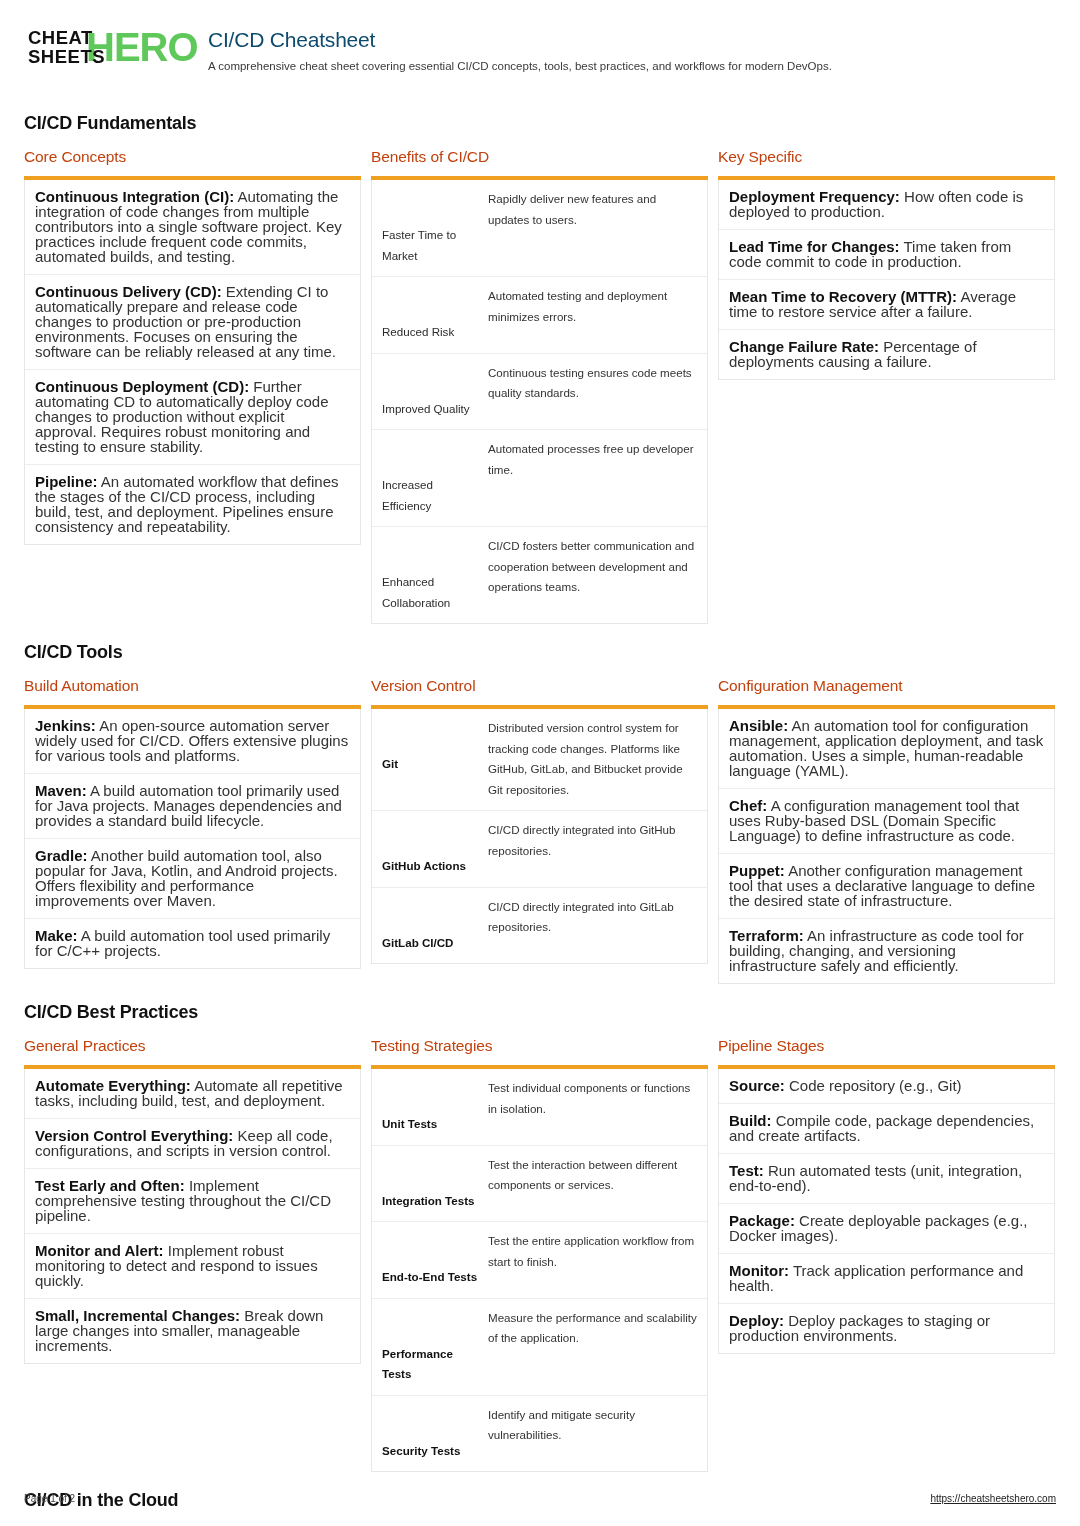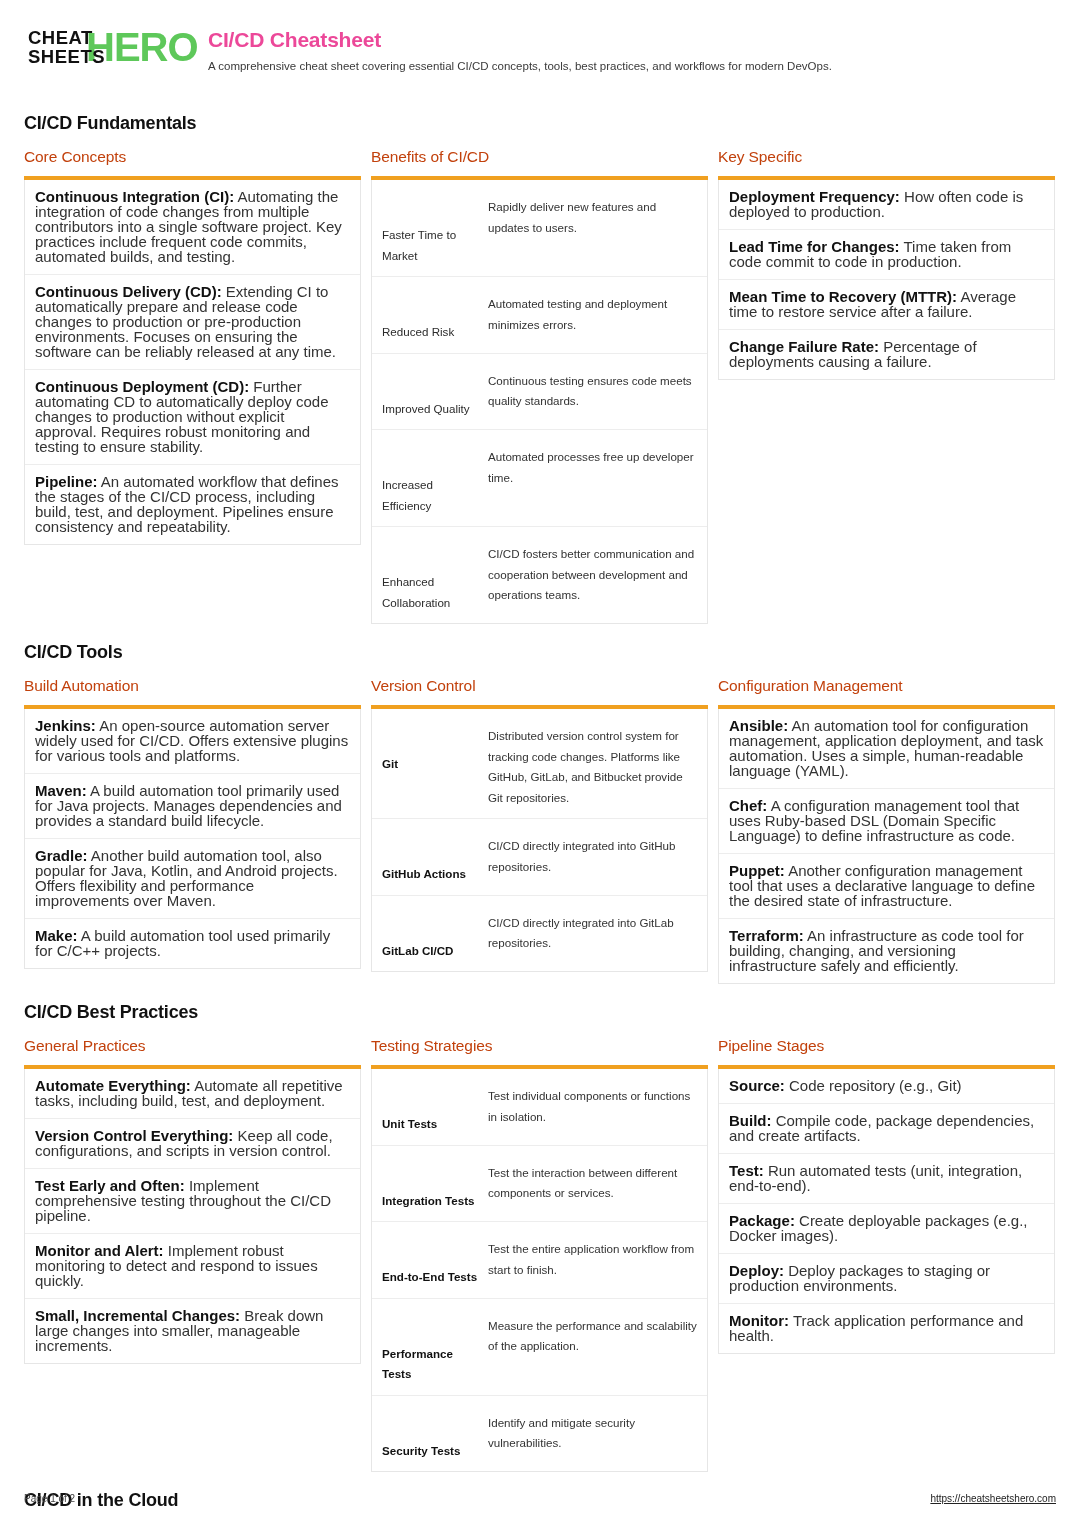--- a/index.html
+++ b/index.html
@@ -49,23 +49,23 @@
     font-weight: 700;
     font-size: 40px;
     line-height: 46px;
     letter-spacing: -1px;
     color: #5ec85a;
     z-index: 1;
   }
   .header-text { padding-left: 26px; padding-top: 2px; }
   .doc-title {
     font-size: 21px;
-    font-weight: 700;
+    font-weight: 400;
     letter-spacing: -0.2px;
-    color: #ec4899;
+    color: #0c4a6e;
     margin-bottom: 7px;
   }
   .doc-subtitle {
     font-size: 11.5px;
     color: #3a3a3a;
     line-height: 15px;
   }
 
   
   .section-title {
@@ -120,21 +120,21 @@
     line-height: 20.5px;
   }
   .tbl-row:last-child { border-bottom: none; }
   .tbl-key {
     flex: 0 0 106px;
     padding-right: 8px;
     color: #2b2b2b;
     margin-top: 36px;
   }
   .tbl-key.bold { font-weight: 700; color: #111111; }
-  .tbl-val { flex: 1; color: #333333; margin-top: 8px; }
+  .tbl-val { flex: 1; color: #333333; }
 
   
   .footer {
     position: absolute;
     left: 24px;
     right: 24px;
     bottom: 22px;
     display: flex;
     justify-content: space-between;
     align-items: center;
@@ -297,22 +297,22 @@
           </div>
         </div>
         <div class="card">
           <div class="card-title">Pipeline Stages</div>
           <div class="accent-bar"></div>
           <div class="card-body">
             <div class="def-row"><b>Source:</b><span> Code repository (e.g., Git)</span></div>
             <div class="def-row"><b>Build:</b><span> Compile code, package dependencies, and create artifacts.</span></div>
             <div class="def-row"><b>Test:</b><span> Run automated tests (unit, integration, end-to-end).</span></div>
             <div class="def-row"><b>Package:</b><span> Create deployable packages (e.g., Docker images).</span></div>
+            <div class="def-row"><b>Monitor:</b><span> Track application performance and health.</span></div>
             <div class="def-row"><b>Deploy:</b><span> Deploy packages to staging or production environments.</span></div>
-            <div class="def-row"><b>Monitor:</b><span> Track application performance and health.</span></div>
           </div>
         </div>
       </div>
       <div class="section-title">CI/CD in the Cloud</div>
     </div>
 
   <div class="footer">
     <div>Page 1 of 2</div>
     <div class="url">https://cheatsheetshero.com</div>
   </div>

